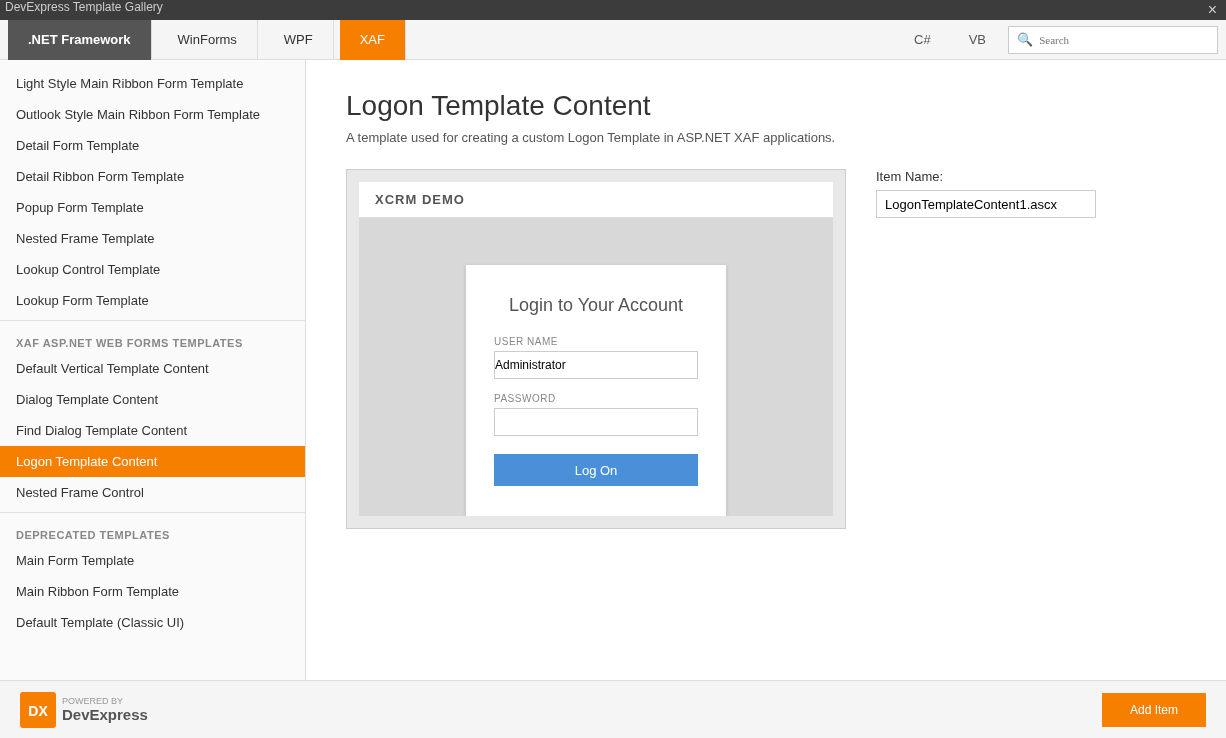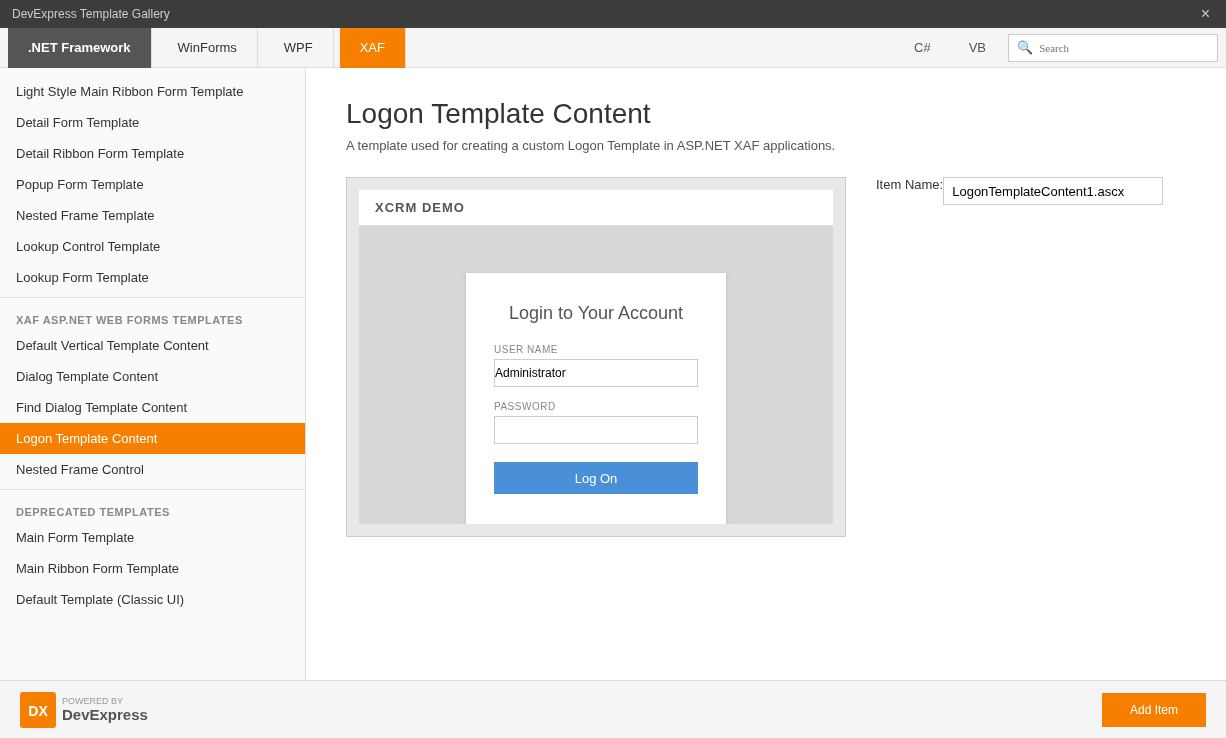--- a/index.html
+++ b/index.html
@@ -2,25 +2,24 @@
 <html><head>
   <meta charset="utf-8">
   <style>
     * { box-sizing: border-box; margin: 0; padding: 0; }
     body { font-family: 'Segoe UI', Arial, sans-serif; font-size: 13px; background: #f0f0f0; width: 1226px; height: 738px; overflow: hidden; display: flex; flex-direction: column; }
 
     
     .title-bar {
       background: #3c3c3c;
       color: #ccc;
-      height: 28px;
-      display: flex;
-      align-items: center;
+      height: 20px;
+      display: flex;
       justify-content: space-between;
-      padding: 0 12px;
+      padding: 0 5px;
       flex-shrink: 0;
     }
     .title-bar-title { font-size: 12px; color: #ccc; }
     .title-bar-close {
       color: #ccc;
       font-size: 16px;
       cursor: pointer;
       background: none;
       border: none;
       padding: 0 4px;
@@ -225,21 +224,21 @@
       width: 100%;
       height: 32px;
       font-size: 13px;
       cursor: pointer;
       margin-top: 4px;
     }
 
     
     .item-name-section {
       display: flex;
-      flex-direction: row;
+      flex-direction: column;
     }
     .item-name-label {
       font-size: 13px;
       color: #333;
       margin-bottom: 6px;
     }
     .item-name-input {
       border: 1px solid #ccc;
       padding: 7px 8px;
       font-size: 13px;
@@ -303,20 +302,21 @@
     <span class="search-icon">🔍</span>
     <input class="search-input" type="text" placeholder="Search" style="">
   </div>
 </div>
 
 <div class="main-content">
 
   <div class="sidebar">
 
     <div class="sidebar-item">Light Style Main Ribbon Form Template</div>
+    <div class="sidebar-item">Outlook Style Main Ribbon Form Template</div>
     <div class="sidebar-item">Detail Form Template</div>
     <div class="sidebar-item">Detail Ribbon Form Template</div>
     <div class="sidebar-item">Popup Form Template</div>
     <div class="sidebar-item">Nested Frame Template</div>
     <div class="sidebar-item">Lookup Control Template</div>
     <div class="sidebar-item">Lookup Form Template</div>
 
     <div class="sidebar-divider"></div>
     <div class="sidebar-section-header">XAF ASP.NET WEB FORMS TEMPLATES</div>
 

